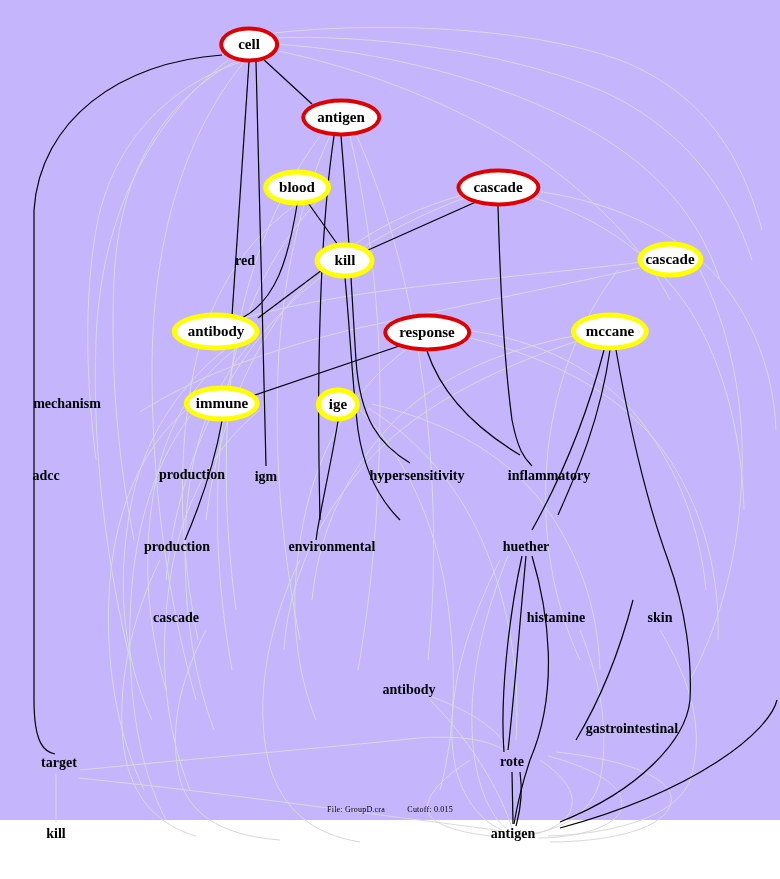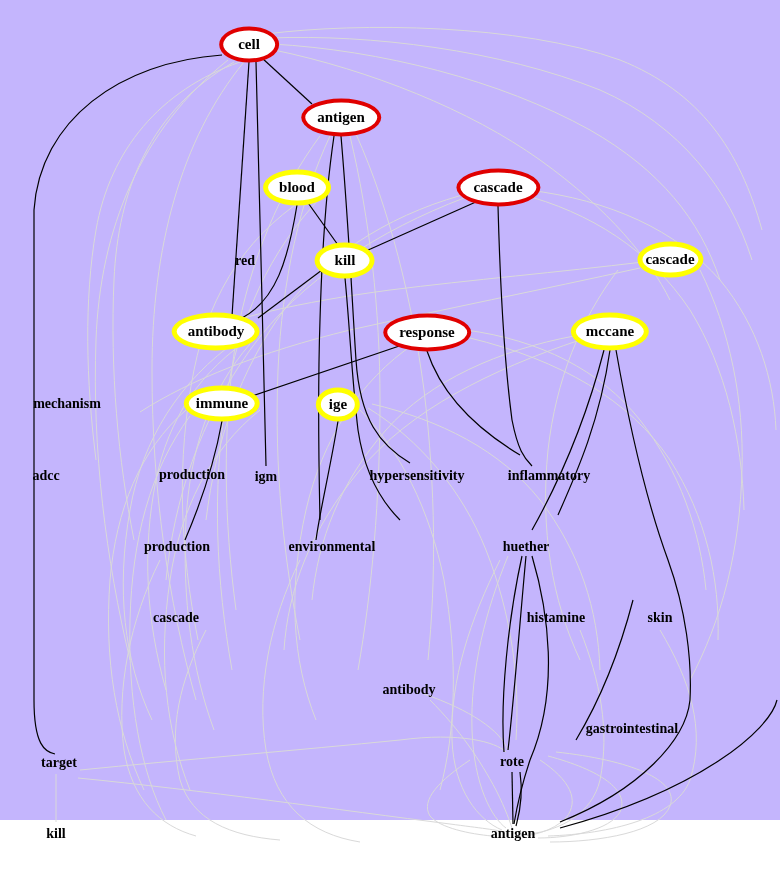--- a/index.html
+++ b/index.html
@@ -208,14 +208,21 @@
         <span class="lbl">rote</span>
       </div>
       <div class="node plain" style="left: 56px; top: 834px;">
         <span class="lbl">kill</span>
       </div>
       <div class="node plain" style="left: 513px; top: 834px;">
         <span class="lbl">antigen</span>
       </div>
     </div>
 
+  <div id="footer">
+    <span>File:</span>
+    <span>GroupD.cra</span>
+    <span class="gap"></span>
+    <span>Cutoff:</span>
+    <span>0.015</span>
+  </div>
 
 </div>
 
 </body></html>

